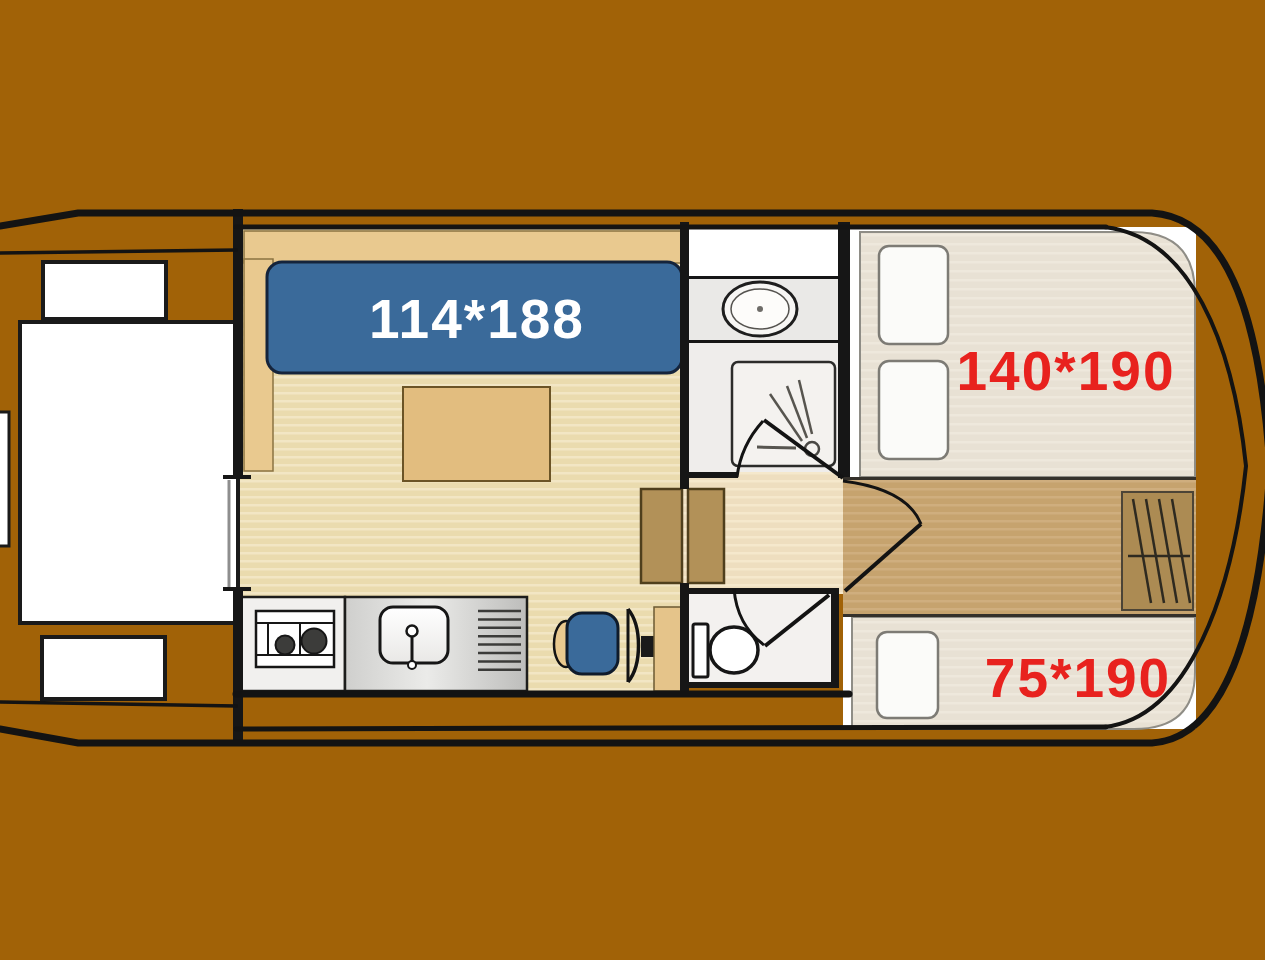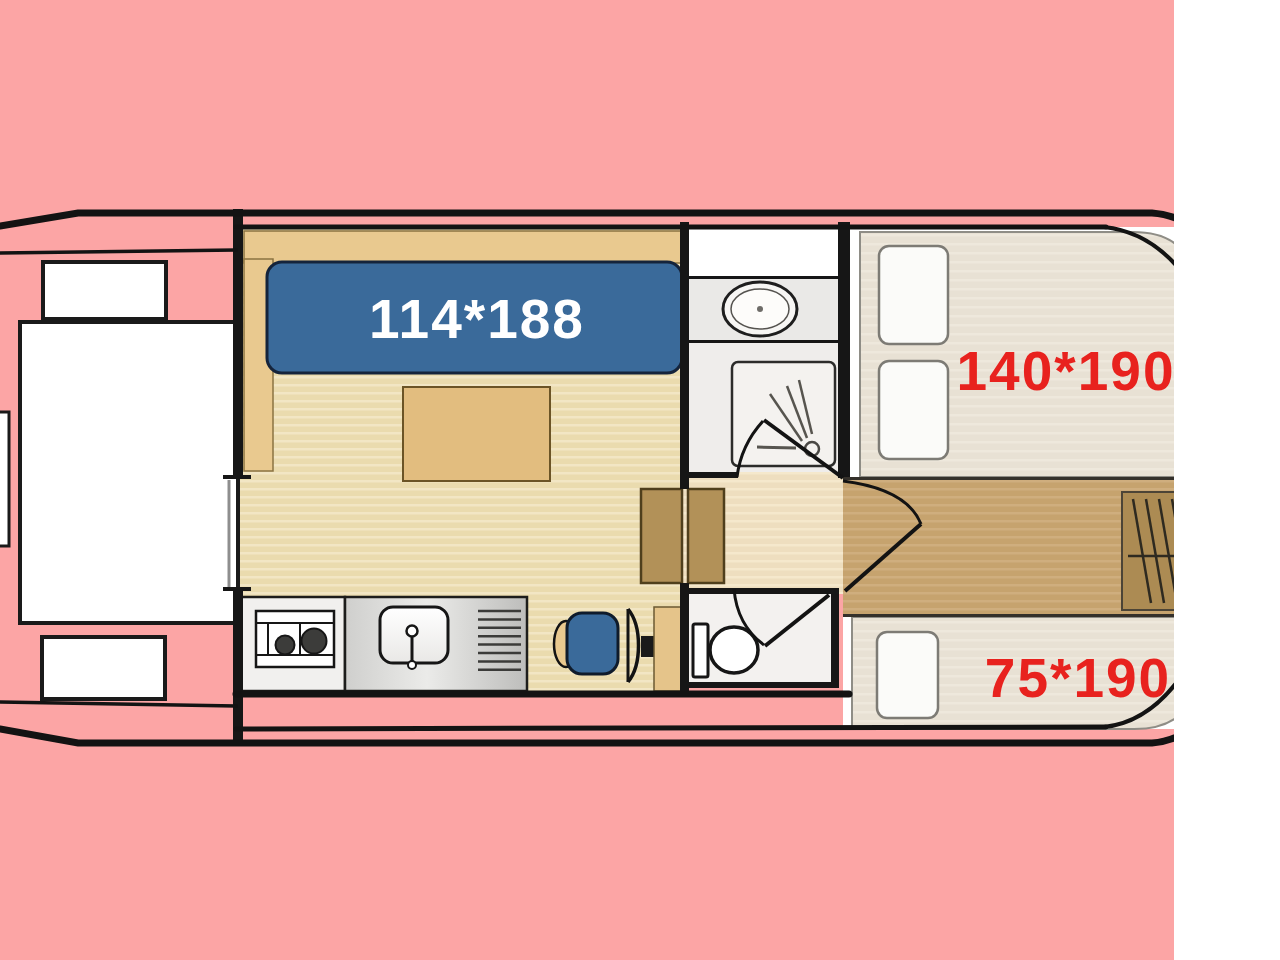--- a/index.html
+++ b/index.html
@@ -1,16 +1,16 @@
 <!DOCTYPE html>
 <html><head>
 <meta charset="utf-8">
 <style>
   html,body{margin:0;padding:0;background:#ffffff;}
-  #stage{position:relative;width:1174px;height:960px;background:#fca5a5;overflow:hidden;
+  #stage{position:relative;width:1265px;height:960px;background:#a16207;overflow:hidden;
          font-family:"Liberation Sans",sans-serif;}
   svg{position:absolute;left:0;top:0;}
   text.dim{font-family:"Liberation Sans",sans-serif;font-weight:bold;font-size:55px;
            letter-spacing:2px;text-anchor:middle;}
 </style>
 </head>
 <body>
 
 <div id="stage">
 <svg width="1280" height="960" viewBox="0 0 1280 960">

